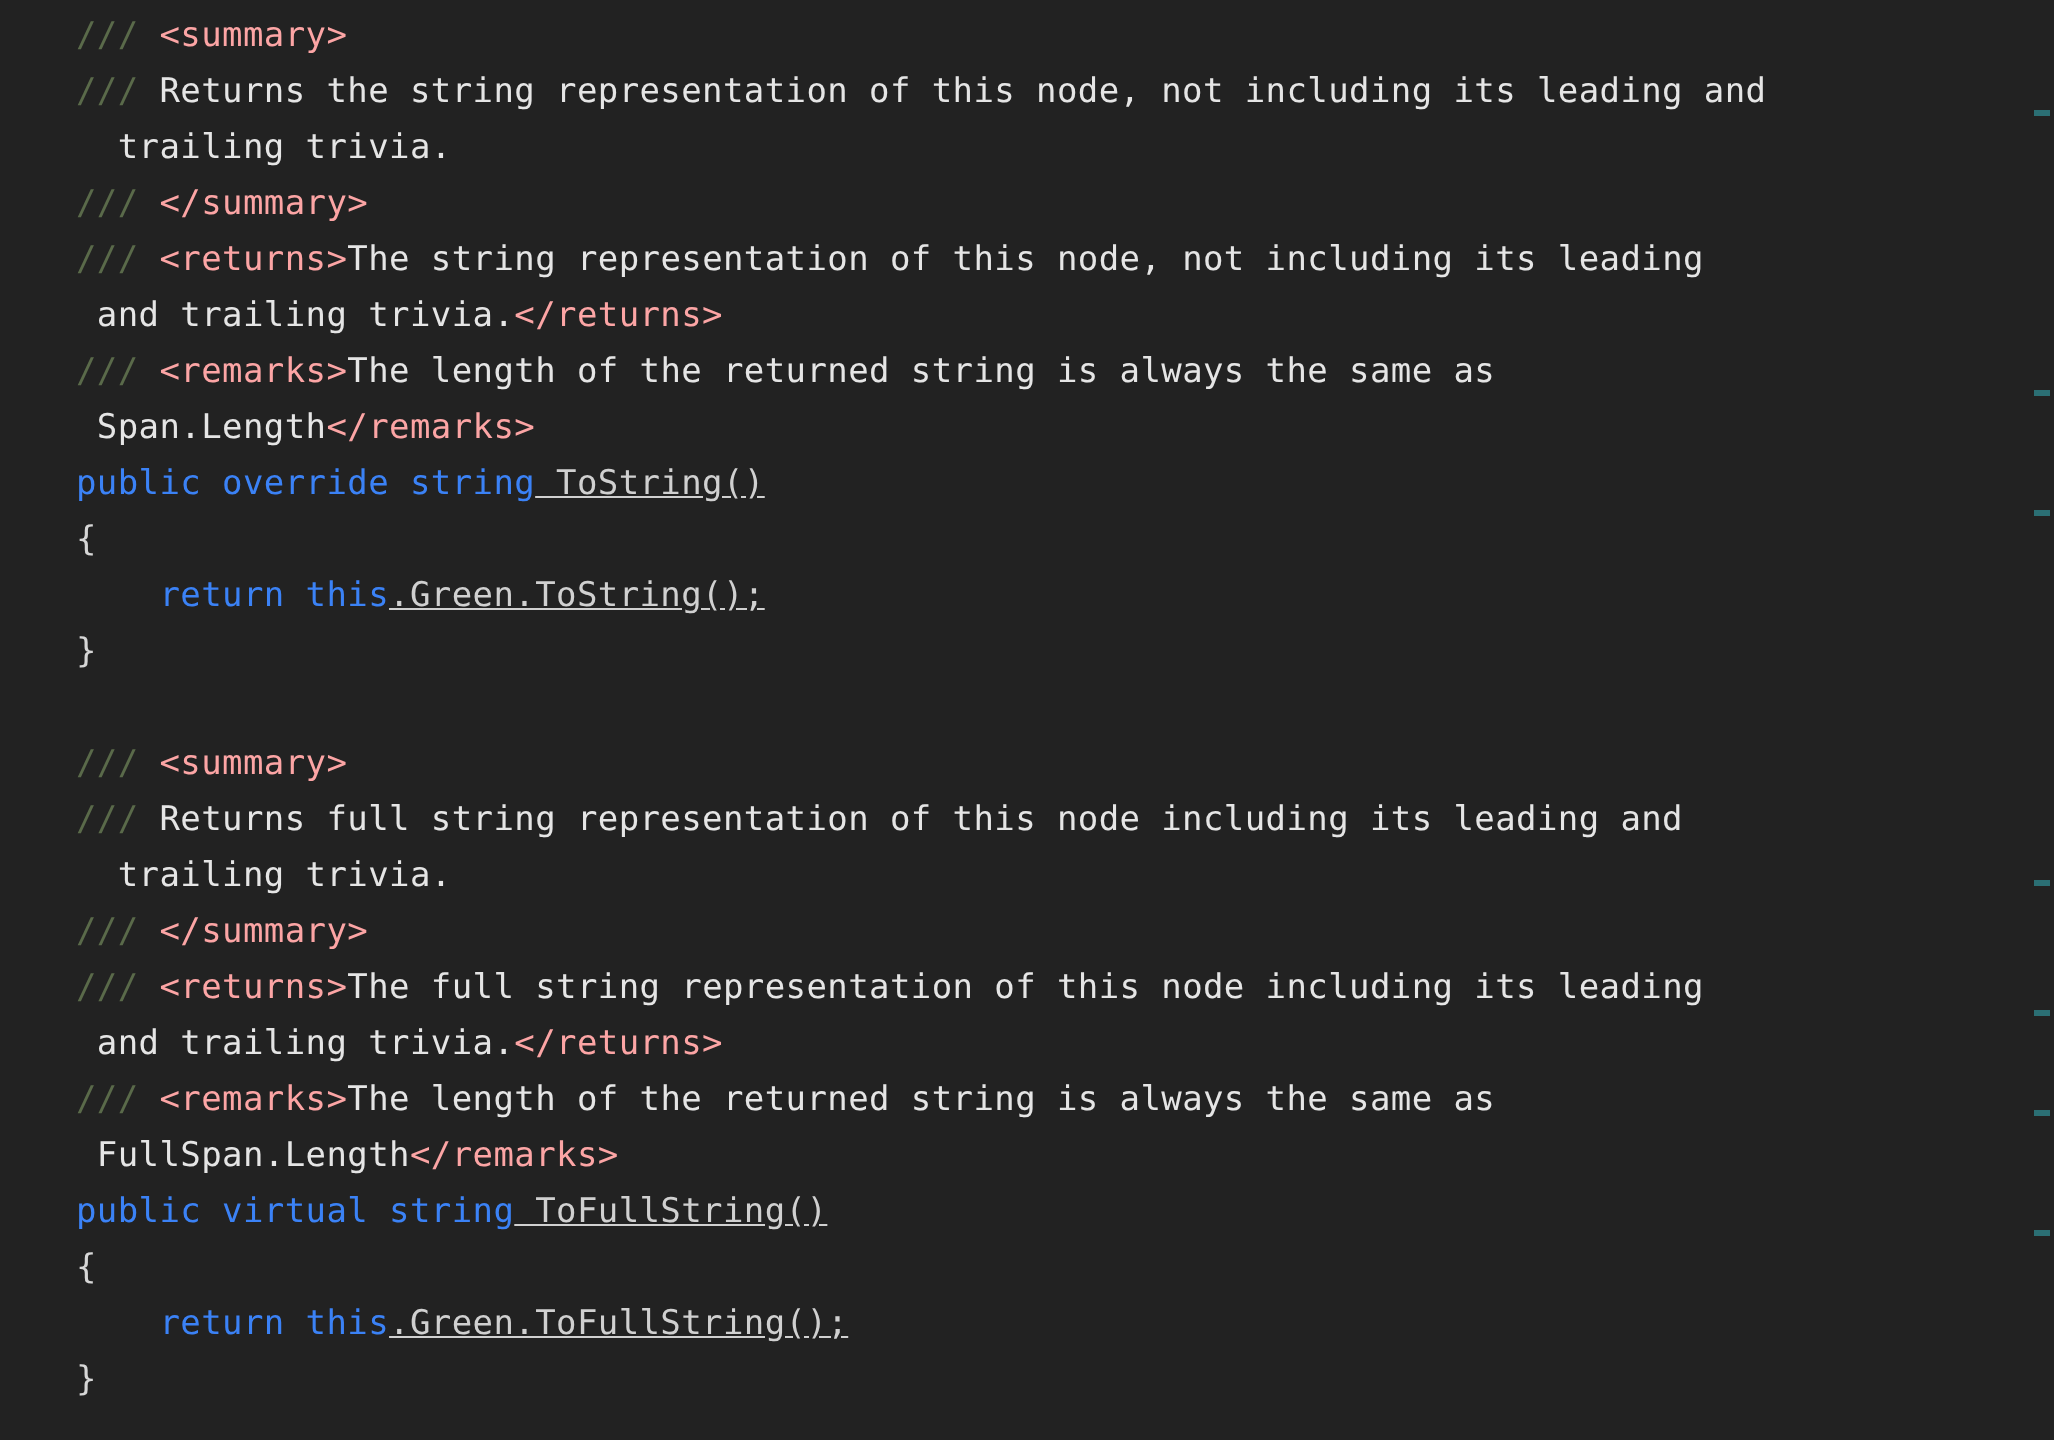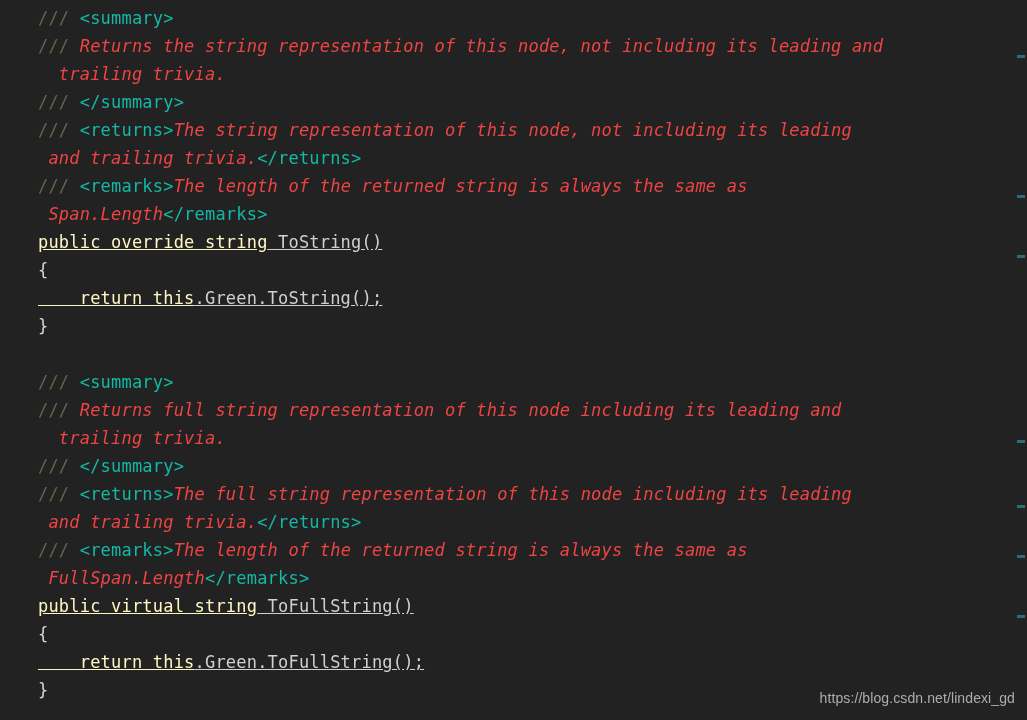--- a/index.html
+++ b/index.html
@@ -28,23 +28,23 @@
   }
   .code-line {
     height: 28px;
     white-space: pre;
     color: #d4d4d4;
   }
   .blank { color: transparent; }
 
   
   .tok-slashes   { color: #5a6a4a; }
-  .tok-xmltag    { color: #14b8a6; }
-  .tok-doctext   { color: #ef4444; font-style: italic; }
-  .tok-keyword   { color: #fef9c3; text-decoration: underline; }
+  .tok-xmltag    { color: #fca5a5; }
+  .tok-doctext   { color: #e5e5e5; }
+  .tok-keyword   { color: #3b82f6; }
   .tok-ident     { color: #d0d0d0; text-decoration: underline; }
   .tok-brace     { color: #d6d6d6; }
 
   
   #scroll-marks {
     position: absolute;
     right: 0;
     top: 0;
     width: 13px;
     height: 720px;
@@ -80,15 +80,14 @@
   <div id="scroll-marks">
       <div class="scroll-mark" style="top: 55px;"></div>
       <div class="scroll-mark" style="top: 195px;"></div>
       <div class="scroll-mark" style="top: 255px;"></div>
       <div class="scroll-mark" style="top: 440px;"></div>
       <div class="scroll-mark" style="top: 505px;"></div>
       <div class="scroll-mark" style="top: 555px;"></div>
       <div class="scroll-mark" style="top: 615px;"></div>
     </div>
 
-  <div id="watermark">https://blog.csdn.net/lindexi_gd</div>
 
 </div>
 
 </body></html>

